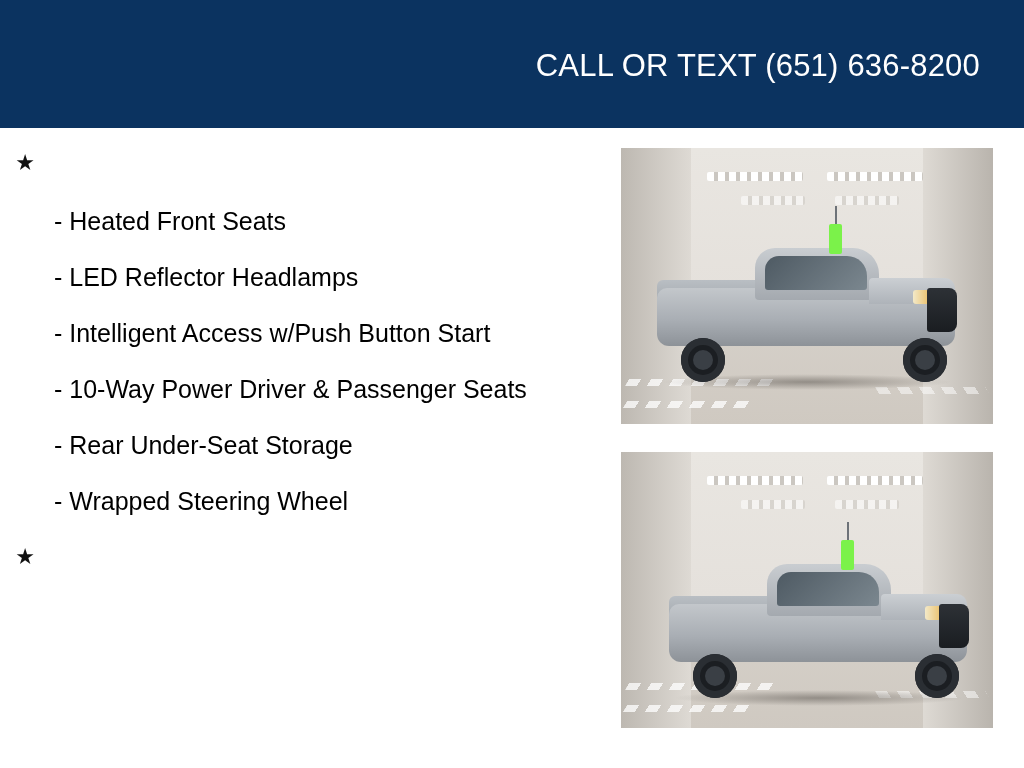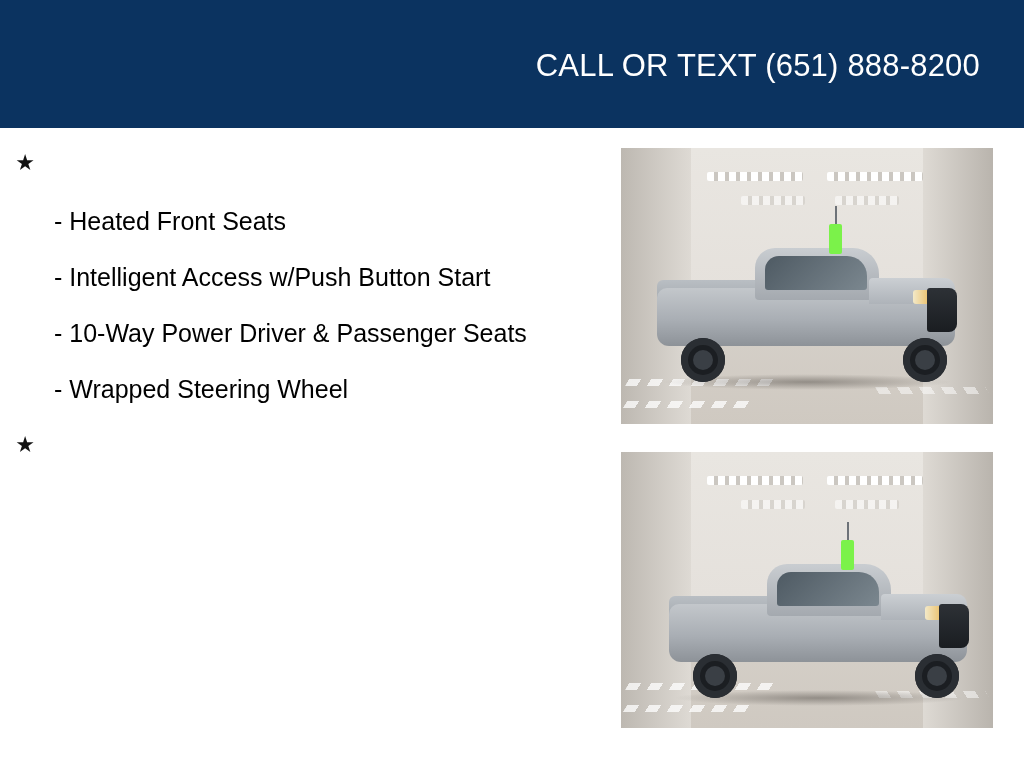--- a/index.html
+++ b/index.html
@@ -248,34 +248,36 @@
     height: 16px;
     background: radial-gradient(ellipse at center, rgba(60,55,50,.42), rgba(60,55,50,0) 70%);
   }
 </style>
 </head>
 <body>
 
 <div class="page">
 
   <div class="header">
-    <div class="header-text">CALL OR TEXT (651) 888-8200</div>
+    <div class="header-text">CALL OR TEXT (651) 636-8200</div>
   </div>
 
   <div class="content">
 
     <div class="feature-line">
       <div class="bullet-star">★</div>
     </div>
 
     <div class="spacer-top"></div>
 
     <div class="sub-line">- Heated Front Seats</div>
+    <div class="sub-line">- LED Reflector Headlamps</div>
     <div class="sub-line">- Intelligent Access w/Push Button Start</div>
     <div class="sub-line">- 10-Way Power Driver &amp; Passenger Seats</div>
+    <div class="sub-line">- Rear Under-Seat Storage</div>
     <div class="sub-line">- Wrapped Steering Wheel</div>
 
     <div class="feature-line">
       <div class="bullet-star">★</div>
     </div>
 
   </div>
 
   <div class="photos">
 

